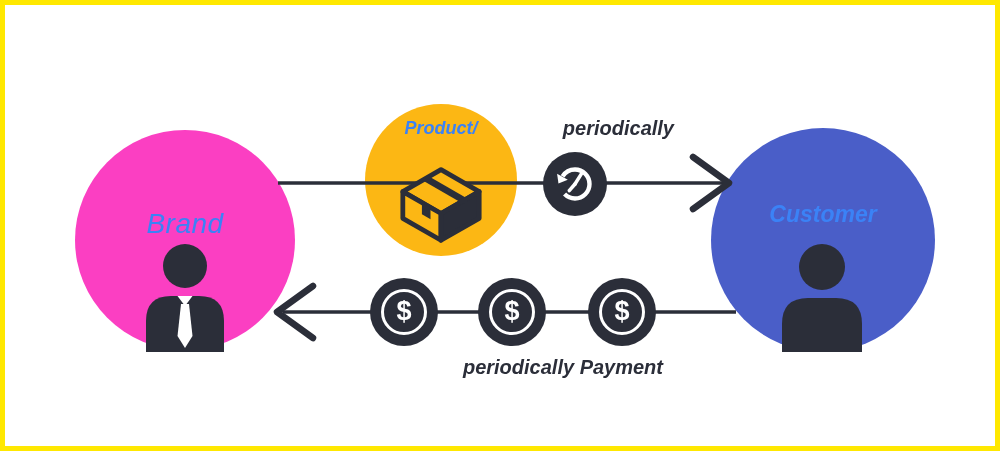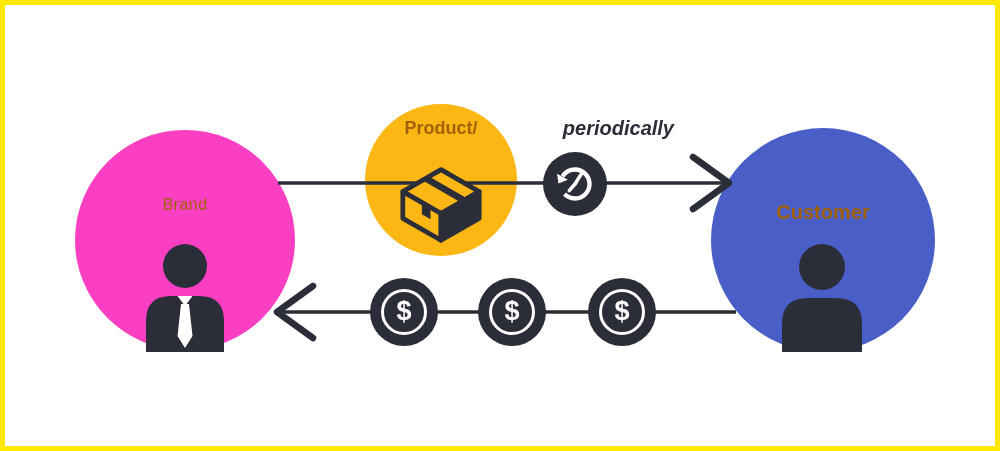--- a/index.html
+++ b/index.html
@@ -26,25 +26,26 @@
   .customer-circle { left: 711px; top: 128px; width: 224px; height: 224px; background: #4a5ec8; }
 
   .lines-layer { position: absolute; left: 0; top: 0; width: 1000px; height: 451px; z-index: 2; }
 
   .abs { position: absolute; }
   .z3 { z-index: 3; }
 
   .node-label {
     position: absolute;
     text-align: center;
-    color: #a16207;
+    color: #3b82f6;
+    font-style: italic;
     z-index: 4;
   }
-  .brand-label    { left: 75px;  top: 196px; width: 220px; font-size: 16px; font-weight: 400; letter-spacing: 0.5px; }
-  .customer-label { left: 711px; top: 201px; width: 224px; font-size: 20px; font-weight: 700; }
+  .brand-label    { left: 75px;  top: 208px; width: 220px; font-size: 28px; font-weight: 400; letter-spacing: 0.5px; }
+  .customer-label { left: 711px; top: 201px; width: 224px; font-size: 23px; font-weight: 700; }
   .product-label  { left: 365px; top: 118px; width: 152px; font-size: 18px; font-weight: 700; line-height: 21px; }
 
   .flow-label {
     position: absolute;
     text-align: right;
     color: #2b2e39;
     font-style: italic;
     font-weight: 700;
     font-size: 20px;
     z-index: 4;
@@ -154,15 +155,16 @@
     <path d="M2,108 L2,80 Q2,54 28,54 L56,54 Q82,54 82,80 L82,108 Z" fill="#2b2e39"></path>
   </svg>
 
   <div class="node-label brand-label">Brand</div>
   <div class="node-label product-label">
     <div>Product/</div>
   </div>
   <div class="node-label customer-label">Customer</div>
 
   <div class="flow-label periodically-label">periodically</div>
+  <div class="flow-label payment-label">periodically Payment</div>
 
   <div class="frame"></div>
 </div>
 
 </body></html>

